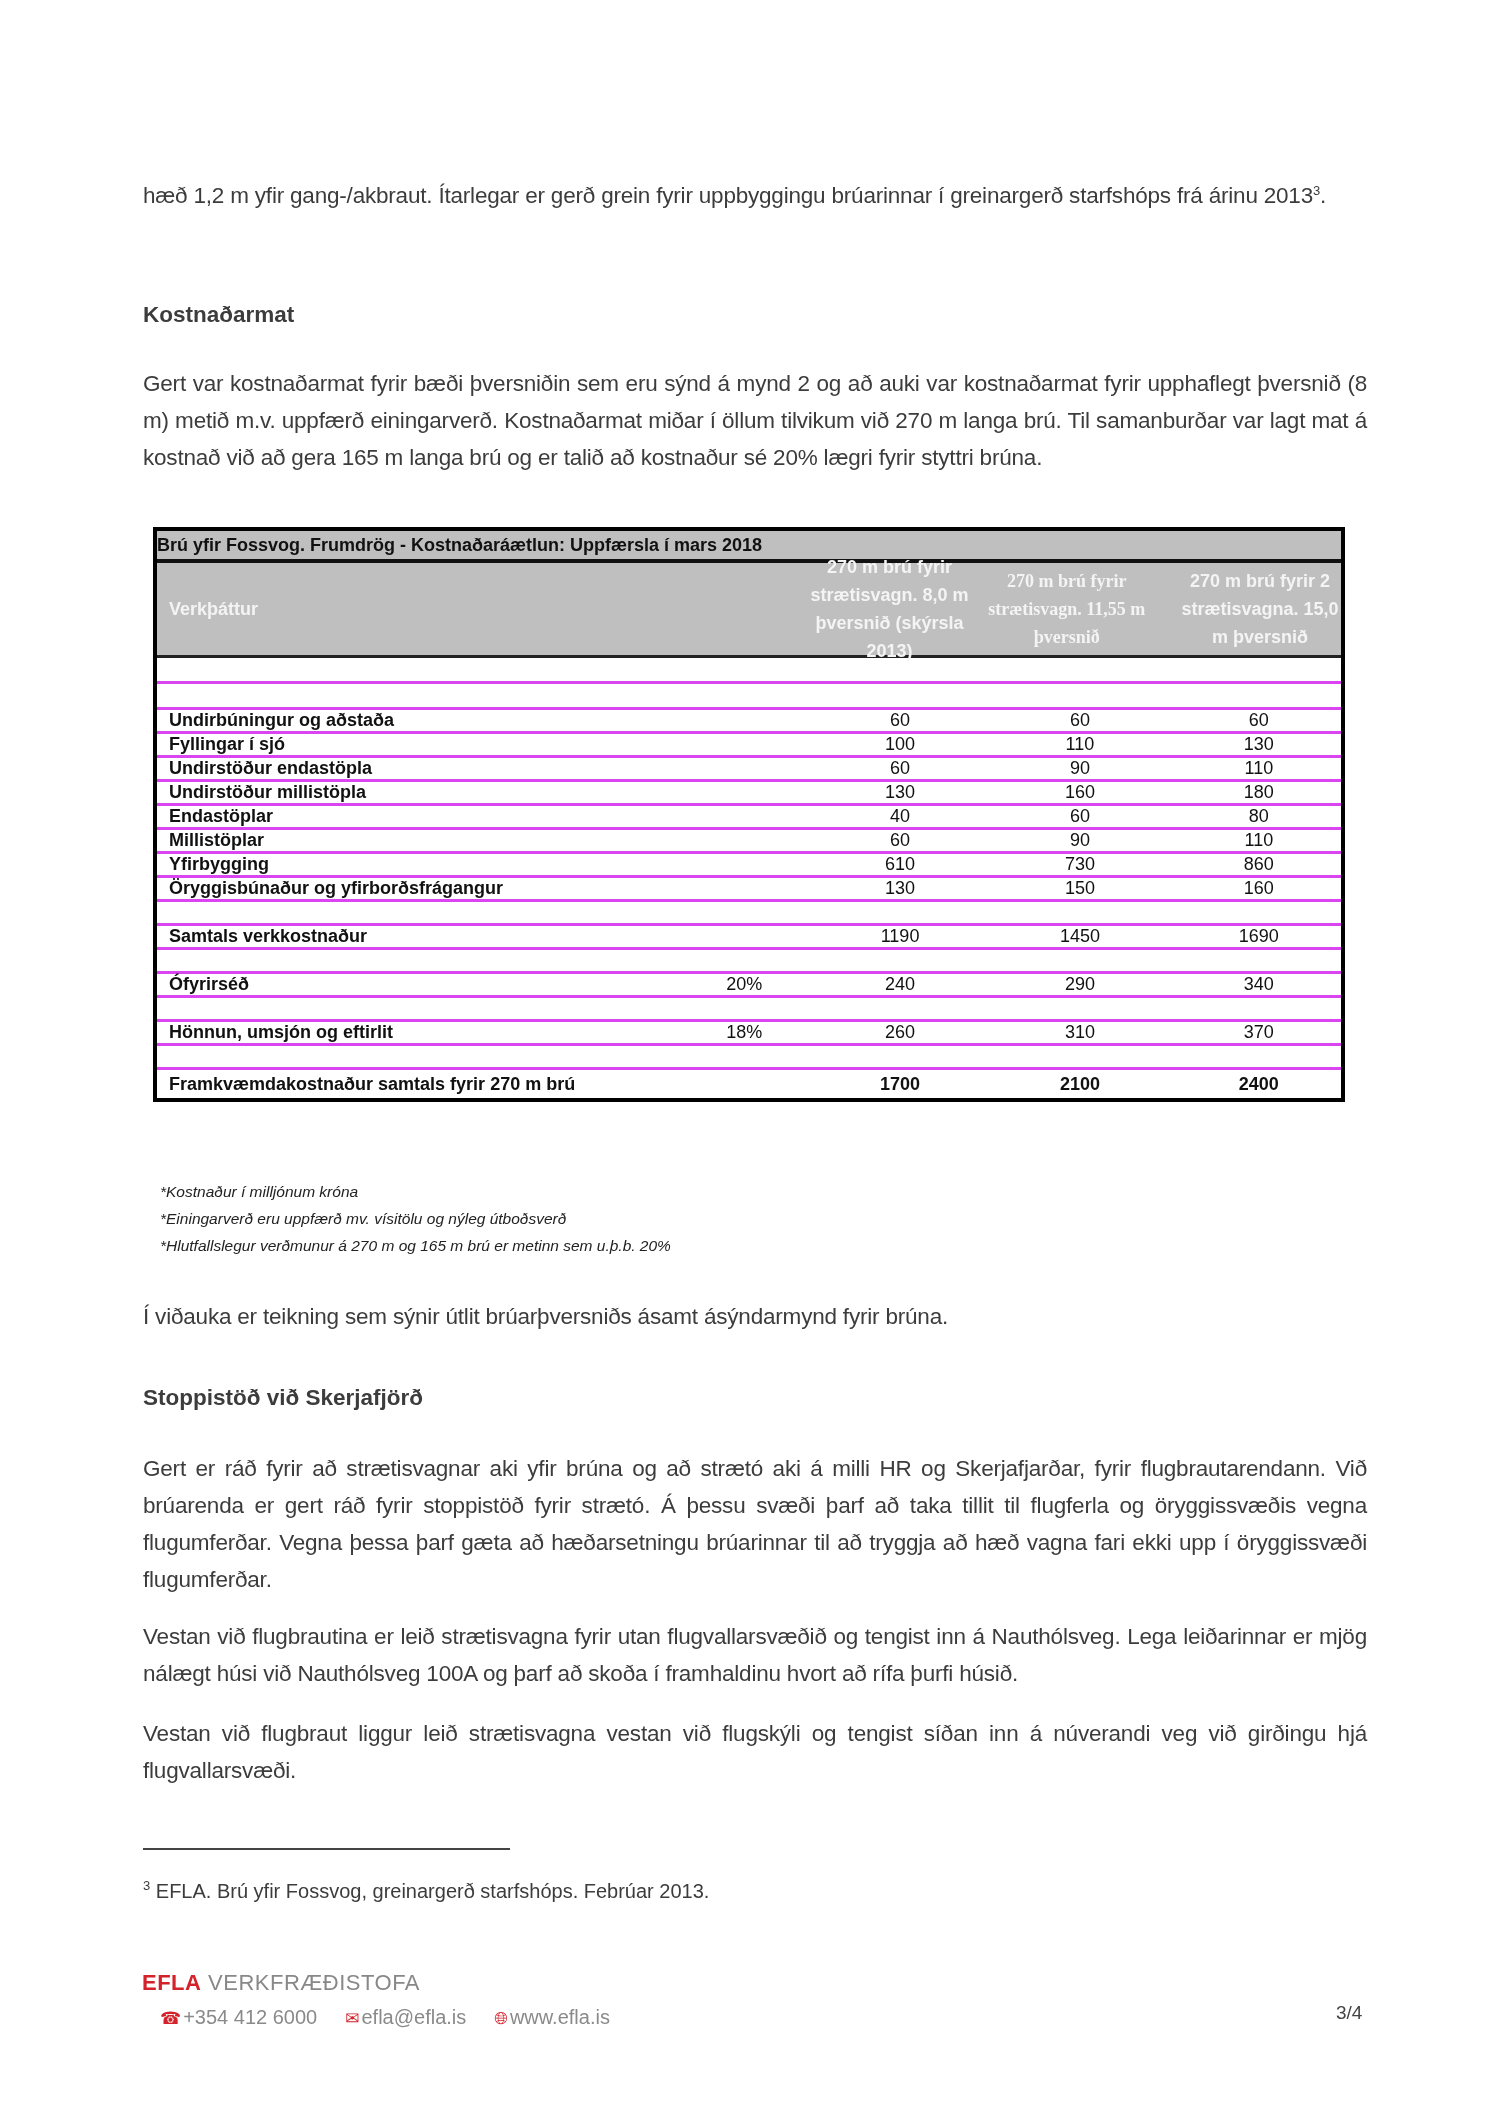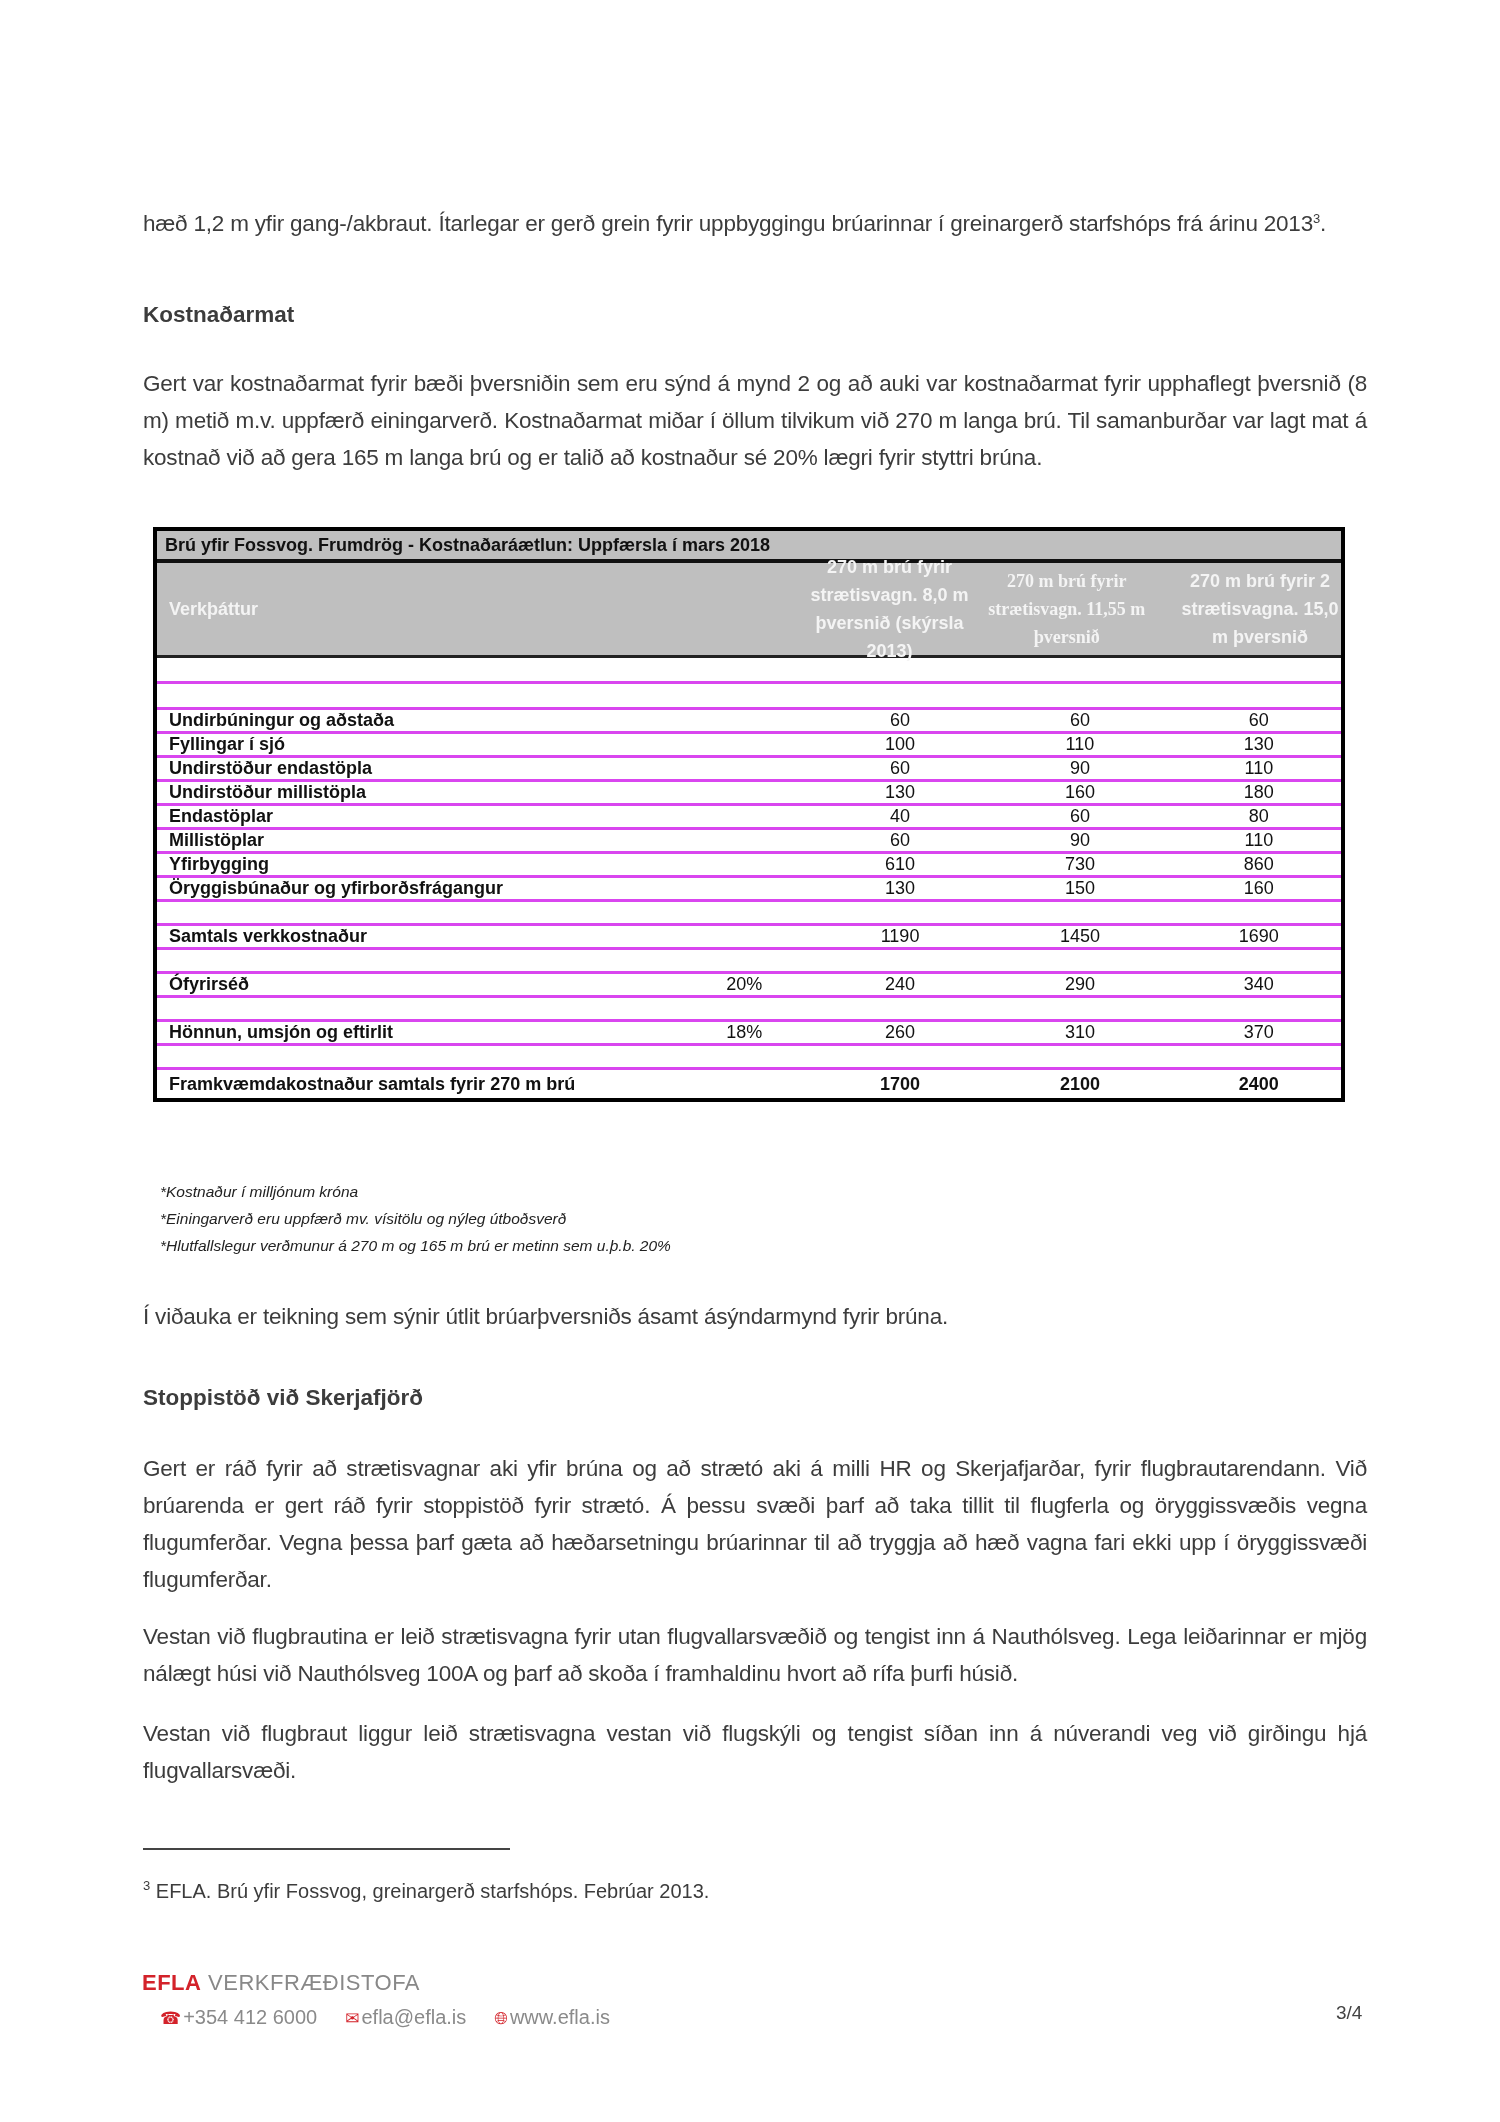--- a/index.html
+++ b/index.html
@@ -14,21 +14,21 @@
   
   .tbl { position:absolute; left:153px; top:527px; width:1192px; border:4px solid #000; box-sizing:border-box;
          font-size:18px; color:#111; }
   .trow { display:flex; border-bottom:3px solid #d946ef; box-sizing:border-box; height:24px; align-items:center; }
   .trow:last-child { border-bottom:none; }
   .c0 { width:520px; padding-left:12px; font-weight:bold; white-space:nowrap; }
   .cp { width:150px; text-align:center; }
   .cv { width:172px; text-align:center; }
   .cv2 { width:172px; text-align:center; }
   .cv3 { width:172px; text-align:center; }
-  .title-row { background:#bfbfbf; height:28px; font-weight:bold; padding-left:8px; display:flex; align-items:center;
+  .title-row { background:#bfbfbf; height:28px; font-weight:bold; padding-left:0; display:flex; align-items:center;
                border-bottom:4px solid #111; }
   .head-row { background:#bfbfbf; height:92px; display:flex; align-items:center; color:#f4f4f4; font-weight:bold;
               border-bottom:3px solid #222; }
   .head-row .c0 { font-weight:bold; }
   .head-row .hc { width:172px; text-align:center; line-height:28px; font-size:18px; }
   .blank { height:24px; }
   .bold-vals .cv, .bold-vals .cv2, .bold-vals .cv3 { font-weight:bold; }
 
   .notes { position:absolute; left:160px; top:1178px; font-size:15.5px; font-style:italic; line-height:27px; color:#222; }
   .fn-rule { position:absolute; left:143px; top:1848px; width:367px; height:2px; background:#444; }
@@ -36,21 +36,21 @@
 
   .brand { position:absolute; left:142px; top:1970px; font-size:22px; color:#888; letter-spacing:0.5px; }
   .brand b { color:#d3222a; font-weight:bold; }
   .contact { position:absolute; left:160px; top:2006px; font-size:20px; color:#8a8a8a; display:flex; gap:28px; }
   .contact span.ic { color:#d3222a; font-size:17px; margin-right:2px; }
   .pagenum { position:absolute; left:1336px; top:2002px; font-size:19px; color:#444; }
 </style>
 </head>
 <body>
 
-<div class="para" style="top:177px;margin-top:28px;">
+<div class="para" style="top:177px;">
   <span>hæð 1,2 m yfir gang-/akbraut. Ítarlegar er gerð grein fyrir uppbyggingu brúarinnar í greinargerð starfshóps frá árinu 2013</span><sup>3</sup><span>.</span>
 </div>
 
 <div class="heading" style="top:302px;">Kostnaðarmat</div>
 <div class="para" style="top:365px;">Gert var kostnaðarmat fyrir bæði þversniðin sem eru sýnd á mynd 2 og að auki var kostnaðarmat fyrir upphaflegt þversnið (8 m) metið m.v. uppfærð einingarverð. Kostnaðarmat miðar í öllum tilvikum við 270 m langa brú. Til samanburðar var lagt mat á kostnað við að gera 165 m langa brú og er talið að kostnaður sé 20% lægri fyrir styttri brúna.</div>
 
 <div class="tbl">
   <div class="title-row">Brú yfir Fossvog. Frumdrög - Kostnaðaráætlun: Uppfærsla í mars 2018</div>
   <div class="head-row">
     <div class="c0" style="font-weight:bold;color:#f4f4f4;">Verkþáttur</div>

